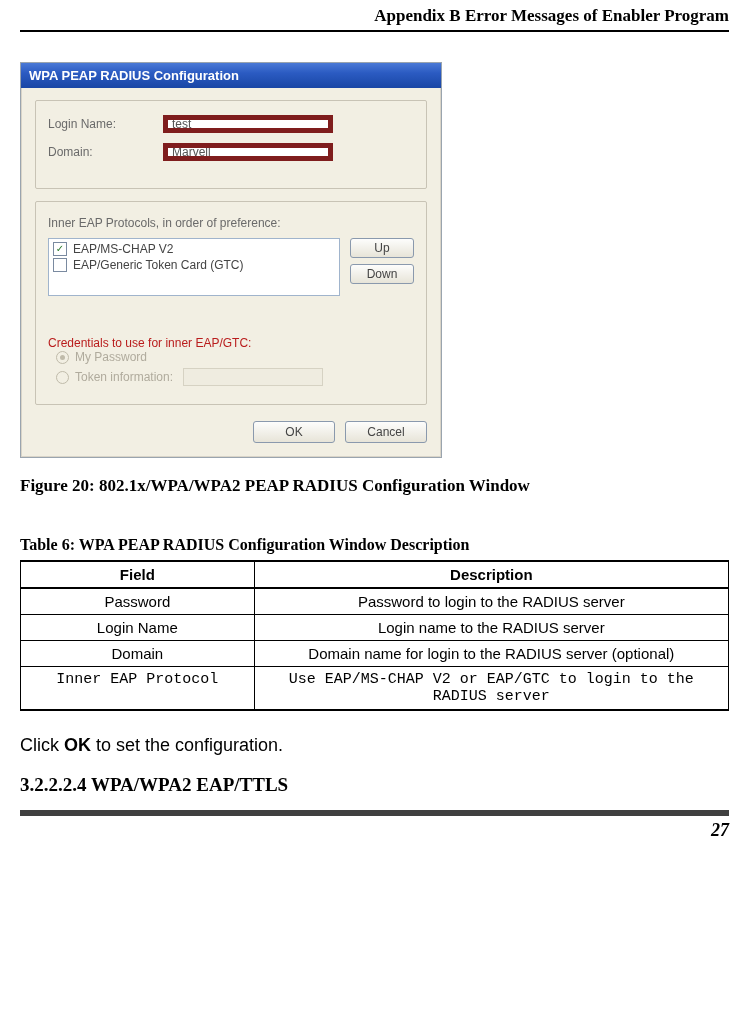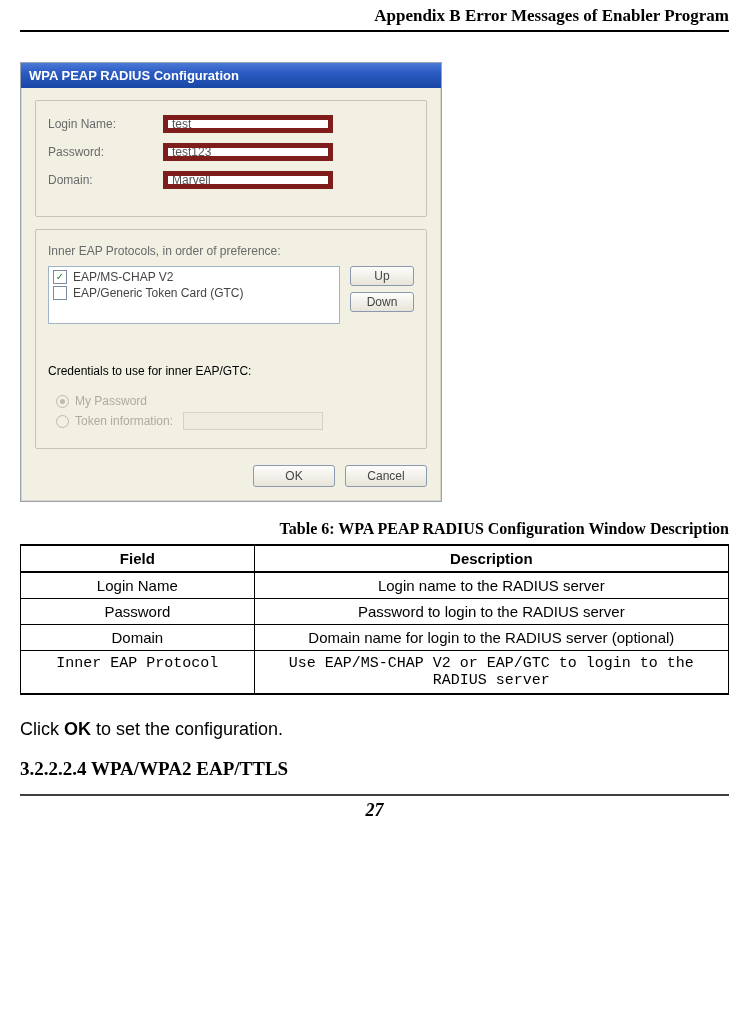--- a/index.html
+++ b/index.html
@@ -92,39 +92,39 @@
   .winbtn {
     border: 1px solid #8a99ad;
     background: linear-gradient(#fdfdfc, #e7e4d8);
     color: #444;
     font-size: 12px;
     text-align: center;
     padding: 2px 0;
     border-radius: 3px;
     cursor: default;
   }
-  .cred-label { color:#000000; margin-bottom:16px; }
+  .cred-label { color:#b91c1c; margin-bottom:0; }
   .radio-row { display:flex; align-items:center; gap:6px; color:#b0ab9d; margin-bottom:4px; padding-left:8px;}
   .radio { width:11px; height:11px; border:1px solid #c0bbaa; border-radius:50%; display:inline-flex; align-items:center; justify-content:center;}
   .radio.selected::after{ content:""; width:5px; height:5px; background:#c0bbaa; border-radius:50%; }
   .token-input { width:140px; height:18px; border:1px solid #d6d2c3; background:#efece0; margin-left:4px; box-sizing:border-box;}
   .dlg-footer { display:flex; justify-content:flex-end; gap:10px; padding-top:4px;}
   .dlg-footer .winbtn { width:80px; padding:3px 0;}
   
   .fig-caption {
     font-family: "Times New Roman", serif;
     font-size: 17px;
     margin: 6px 0 40px 0;
   }
   .fig-caption b { font-weight: bold; }
   .tbl-caption {
     font-family: "Times New Roman", serif;
     font-weight: bold;
     font-size: 16px;
-    text-align: right;
+    text-align: left;
     margin-bottom: 6px;
   }
   table.desc {
     width: 100%;
     border-collapse: collapse;
     font-family: Arial, sans-serif;
     font-size: 15px;
   }
   table.desc th, table.desc td {
     border: 1px solid #000;
@@ -133,39 +133,35 @@
     vertical-align: top;
   }
   table.desc thead tr { border-top: 2px solid #000; border-bottom: 2px solid #000;}
   table.desc th { font-weight: bold; }
   table.desc tr:last-child td { border-bottom: 2px solid #000; font-family: Liberation Mono, monospace;}
   table.desc td:first-child,
   table.desc th:first-child { width: 33%; }
   .instr { font-family: Arial, sans-serif; font-size: 18px; margin: 24px 0 18px 0;}
   .instr b { font-weight: bold; }
   .subhead { font-family: Liberation Serif, serif; font-weight: bold; font-size: 19px; margin-bottom: 14px;}
-  .footer-line { border-top: 2px solid #404040; margin-top: 6px; padding-top:4px; text-align:center; font-family:"Times New Roman", serif; font-style: italic; font-weight:bold; font-size:18px;}
+  .footer-line { border-top: 6px solid #404040; margin-top: 6px; padding-top:4px; text-align:right; font-family:"Times New Roman", serif; font-style: italic; font-weight:bold; font-size:18px;}
 </style>
 </head>
 <body>
 
 <div class="page">
   <div class="appendix-header">Appendix B Error Messages of Enabler Program</div>
 
   <div class="dialog">
     <div class="titlebar">WPA PEAP RADIUS Configuration</div>
     <div class="dlg-body">
       <div class="groupbox">
         <div class="form-row">
           <span class="form-label">Login Name:</span>
           <input class="textfield" value="test" style="">
-        </div>
-        <div class="form-row">
-          <span class="form-label">Password:</span>
-          <input class="textfield" value="test123" style="">
         </div>
         <div class="form-row" style="margin-bottom:13px;">
           <span class="form-label">Domain:</span>
           <input class="textfield" value="Marvell" style="">
         </div>
       </div>
 
       <div class="groupbox">
         <div class="gb-label">Inner EAP Protocols, in order of preference:</div>
         <div class="eap-row">
@@ -197,39 +193,42 @@
         </div>
       </div>
 
       <div class="dlg-footer">
         <div class="winbtn">OK</div>
         <div class="winbtn">Cancel</div>
       </div>
     </div>
   </div>
 
+  <div class="fig-caption">
+    <b>Figure 20: </b><b>802.1x/WPA/WPA2 PEAP RADIUS Configuration Window</b>
+  </div>
 
   <div class="tbl-caption">Table 6: WPA PEAP RADIUS Configuration Window Description</div>
   <table class="desc">
     <thead>
       <tr>
         <th>Field</th>
         <th>Description</th>
       </tr>
     </thead>
     <tbody>
       <tr>
+        <td>Password</td>
+        <td>Password to login to the RADIUS server</td>
+      </tr>
+      <tr>
         <td>Login Name</td>
         <td>Login name to the RADIUS server</td>
       </tr>
       <tr>
-        <td>Password</td>
-        <td>Password to login to the RADIUS server</td>
-      </tr>
-      <tr>
         <td>Domain</td>
         <td>Domain name for login to the RADIUS server (optional)</td>
       </tr>
       <tr>
         <td>Inner EAP Protocol</td>
         <td>Use EAP/MS-CHAP V2 or EAP/GTC to login to the RADIUS server</td>
       </tr>
     </tbody>
   </table>
 

